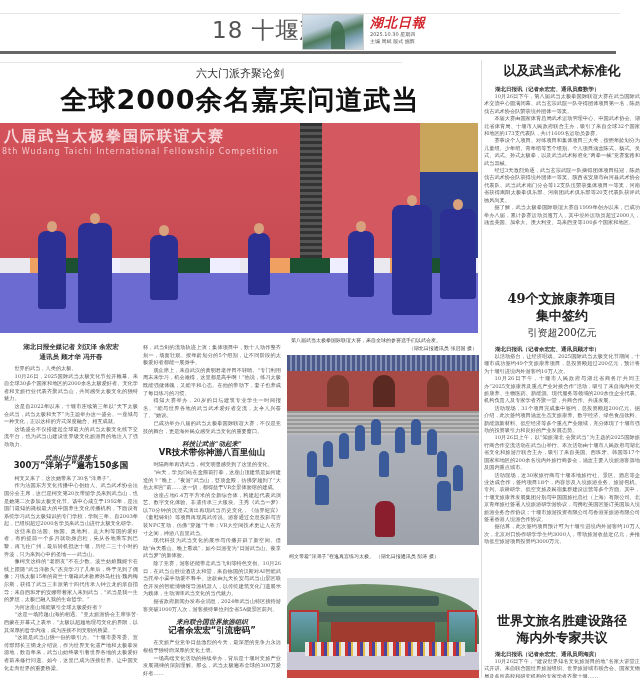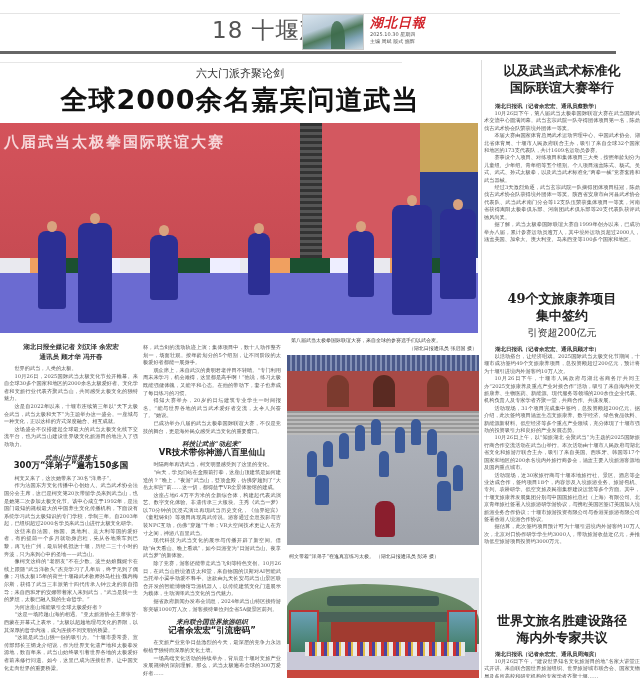--- a/index.html
+++ b/index.html
@@ -15,21 +15,21 @@
   .logo { position: absolute; left: 370px; top: 14px; font-size: 13px; color: #d2232a; font-weight: bold; font-style: italic; letter-spacing: 1px; font-family: "DejaVu Serif", serif; }
   .dateline { position: absolute; left: 370px; top: 31px; font-size: 5px; color: #555; line-height: 7px; font-family: "DejaVu Sans", sans-serif; }
   .mast-rule { position: absolute; left: 0; top: 51px; width: 616px; height: 3px; background: #666; }
   .sub-rule { position: absolute; left: 0; top: 62px; width: 402px; height: 1px; background: #e6e6e6; }
 
   .kicker { position: absolute; left: 0; top: 66px; width: 480px; text-align: center; font-family: "DejaVu Sans", sans-serif; font-size: 11px; color: #333; }
   .headline { position: absolute; left: 0; top: 82px; width: 480px; text-align: center; font-family: "DejaVu Sans", sans-serif; font-size: 27px; font-weight: bold; color: #111; letter-spacing: 1px; }
 
   .photo1 { position: absolute; left: 0; top: 123px; width: 478px; height: 210px; overflow: hidden; background: #c94a52; }
   .p1-banner { position: absolute; left: 0; top: 0; width: 300px; height: 150px; background: linear-gradient(180deg,#d4535b,#c64a52); }
-  .p1-banner-title { position: absolute; left: 4px; top: 4px; font-family: "DejaVu Sans", sans-serif; font-size: 15px; color: #f7d7da; font-weight: bold; letter-spacing: 2px; white-space: nowrap; margin-top: 6px; }
+  .p1-banner-title { position: absolute; left: 4px; top: 4px; font-family: "DejaVu Sans", sans-serif; font-size: 15px; color: #f7d7da; font-weight: bold; letter-spacing: 2px; white-space: nowrap; }
   .p1-banner-en { position: absolute; left: 2px; top: 24px; font-family: "DejaVu Sans", sans-serif; font-size: 8px; color: #f3c6ca; white-space: nowrap; letter-spacing: 1px; }
   .p1-tower { position: absolute; left: 300px; top: 0; width: 22px; height: 140px; background: repeating-linear-gradient(180deg,#333 0 3px,#555 3px 6px); }
   .p1-banner2 { position: absolute; left: 322px; top: 0; width: 98px; height: 140px; background: #d35860; }
   .p1-stands { position: absolute; left: 420px; top: 0; width: 58px; height: 140px; background: linear-gradient(180deg,#c9a55b 0 35%, #2d3d8f 35% 100%); }
   .p1-ads { position: absolute; left: 0; top: 135px; width: 478px; height: 20px; background: repeating-linear-gradient(90deg,#e9e9ef 0 30px,#f0a060 30px 50px,#1b5030 50px 90px,#eef 90px 120px); }
   .p1-floor { position: absolute; left: 0; top: 150px; width: 478px; height: 60px; background: #6b6bd1; }
   .fighter { position: absolute; background: #2c2f94; border-radius: 8px 8px 3px 3px; }
   .fighter::before { content: ""; position: absolute; left: 50%; top: -10px; width: 10px; height: 11px; margin-left: -5px; border-radius: 50%; background: #d9a27f; }
 
   .caption1 { position: absolute; left: 291px; top: 336px; width: 190px; font-size: 5px; color: #444; line-height: 8px; }
@@ -84,20 +84,21 @@
   <div class="mast-rule"></div>
 </div>
 <div class="sub-rule"></div>
 
 <div class="kicker">六大门派齐聚论剑</div>
 <div class="headline">全球2000余名嘉宾问道武当</div>
 
 <div class="photo1">
   <div class="p1-banner">
     <div class="p1-banner-title">八届武当太极拳国际联谊大赛</div>
+    <div class="p1-banner-en">8th Wudang Taichi International Fellowship Competition</div>
   </div>
   <div class="p1-tower"></div>
   <div class="p1-banner2"></div>
   <div class="p1-stands"></div>
   <div class="p1-ads"></div>
   <div class="p1-floor"></div>
   <div class="fighter" style="left:38px;top:108px;width:28px;height:78px;"></div>
   <div class="fighter" style="left:78px;top:100px;width:34px;height:100px;"></div>
   <div class="fighter" style="left:150px;top:112px;width:28px;height:65px;"></div>
   <div class="fighter" style="left:248px;top:110px;width:22px;height:62px;"></div>
@@ -188,21 +189,20 @@
   <div class="p3-stage"></div>
   <div class="p3-crowd"></div>
   <div class="p3-red"></div>
 </div>
 
 <div class="vrule"></div>
 
 <div class="rcol" style="top:62px;">
   <div class="rhead">
     <div>以及武当武术标准化</div>
-    <div>国际联谊大赛举行</div>
   </div>
   <div class="body" style="margin-top:6px;">
     <div class="rbyline">湖北日报讯（记者余宏宏、通讯员蔡数学）</div>
     <p>10月26日下午，第八届武当太极拳国际联谊大赛在武当国际武术交流中心圆满闭幕。武当玄宗武院一队夺得团体项目第一名，陈鼎伐吉武术协会队荣获境外团体一等奖。</p>
     <p>本届大赛由国家体育总局武术运动管理中心、中国武术协会、湖北省体育局、十堰市人民政府联合主办，吸引了来自全球32个国家和地区的173支代表队，共计1609名运动员参赛。</p>
     <p>赛事设个人项目、对练项目和集体项目三大类，按照年龄划分为儿童组、少年组、青年组等五个组别。个人项目涵盖陈式、杨式、吴式、武式、孙式太极拳，以及武当武术标准化“两拳一械”竞赛套路和武当器械。</p>
     <p>经过3天激烈角逐，武当玄宗武院一队摘得团体项目桂冠，陈鼎伐吉武术协会队获得境外团体一等奖。陕西省安康市白河县武术协会代表队、武当武术南门分会等12支队伍荣获集体项目一等奖，河南省获得嵩阳太极拳俱乐部、河南团武术俱乐部等20支代表队获评武德风尚奖。</p>
     <p>据了解，武当太极拳国际联谊大赛自1999年创办以来，已成功举办八届，累计参赛运动员逾万人，其中境外运动员超过2000人，涵盖美国、加拿大、澳大利亚、马来西亚等100多个国家和地区。</p>
   </div>
 </div>

